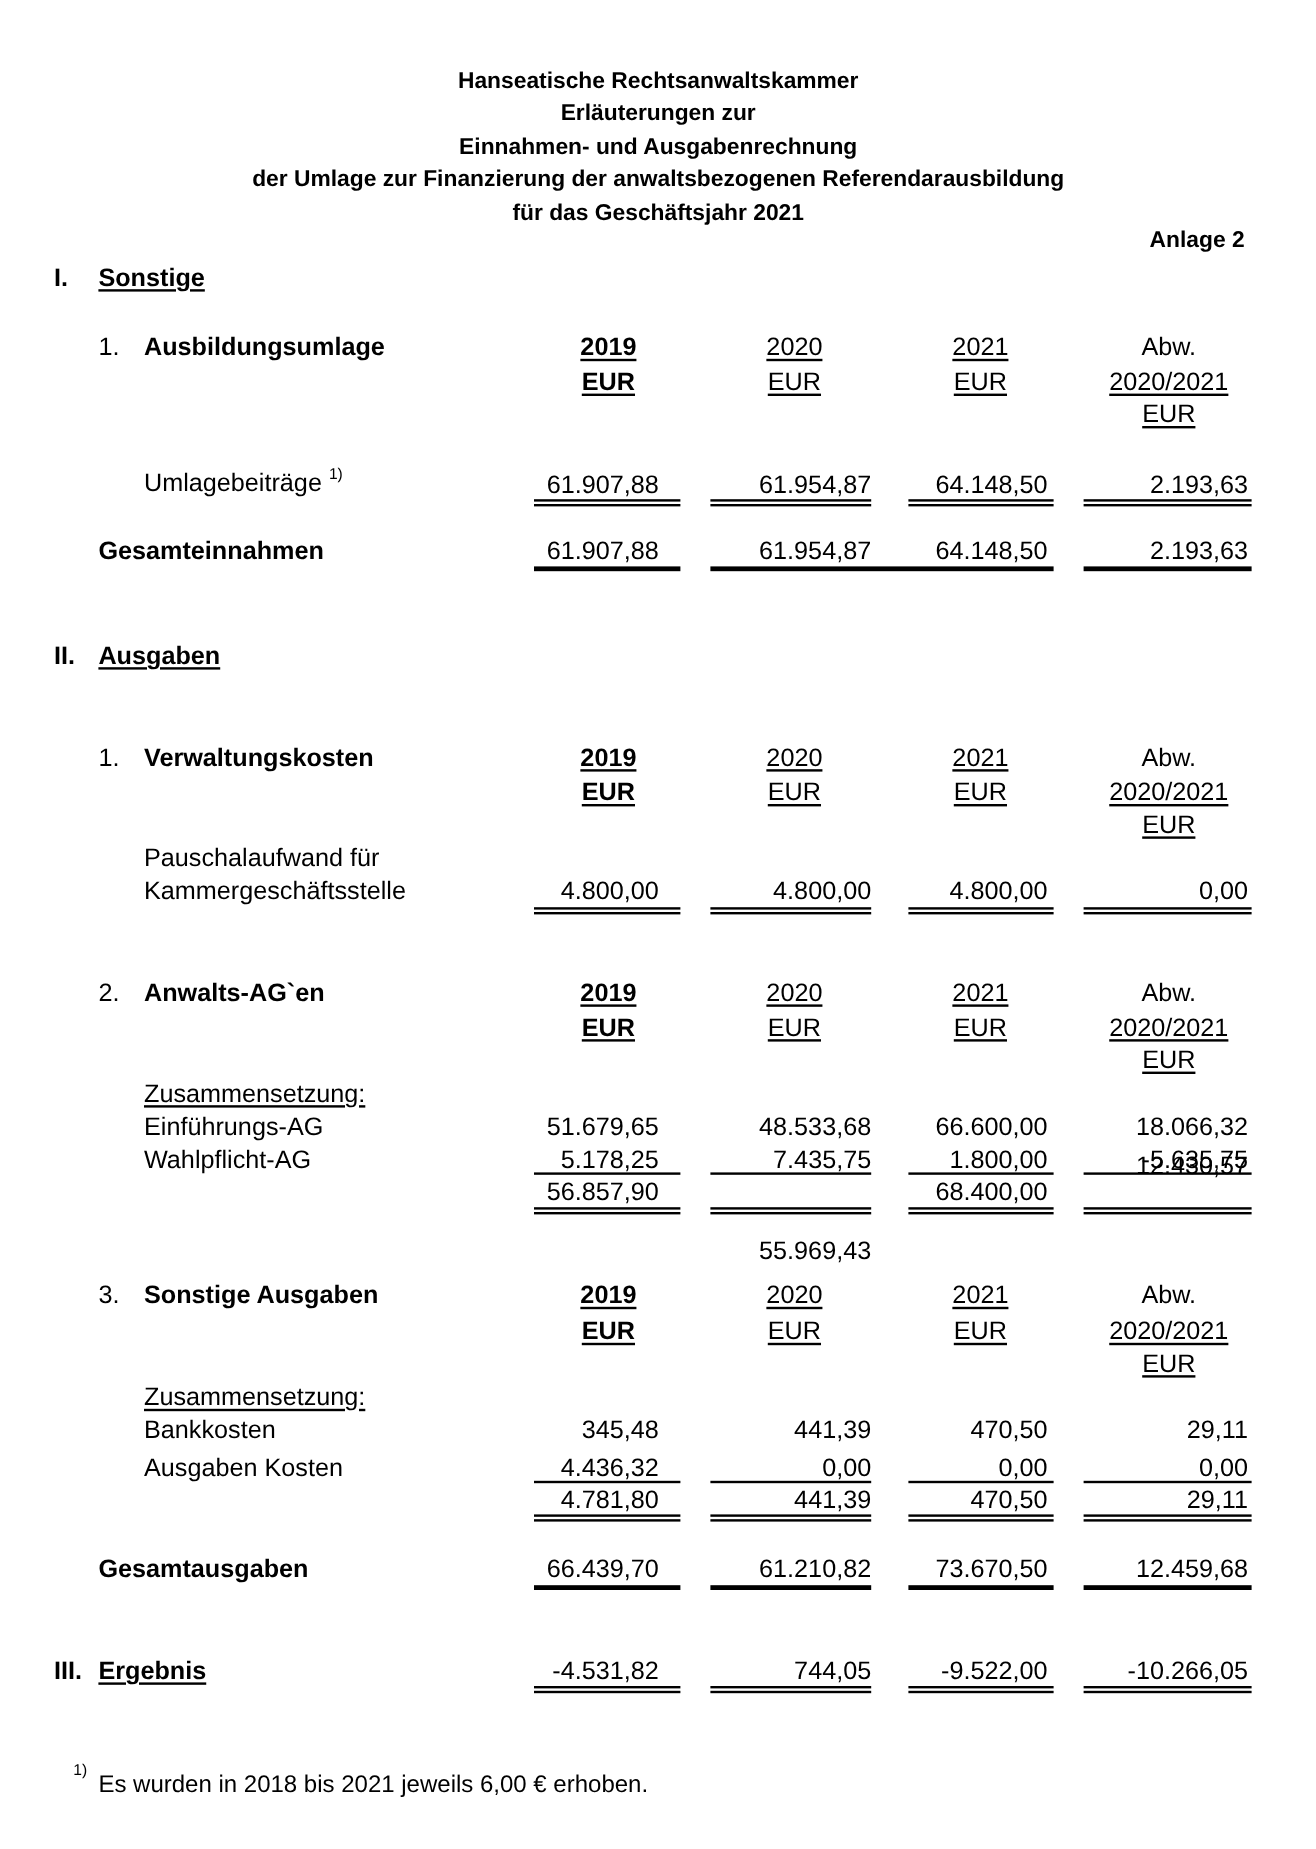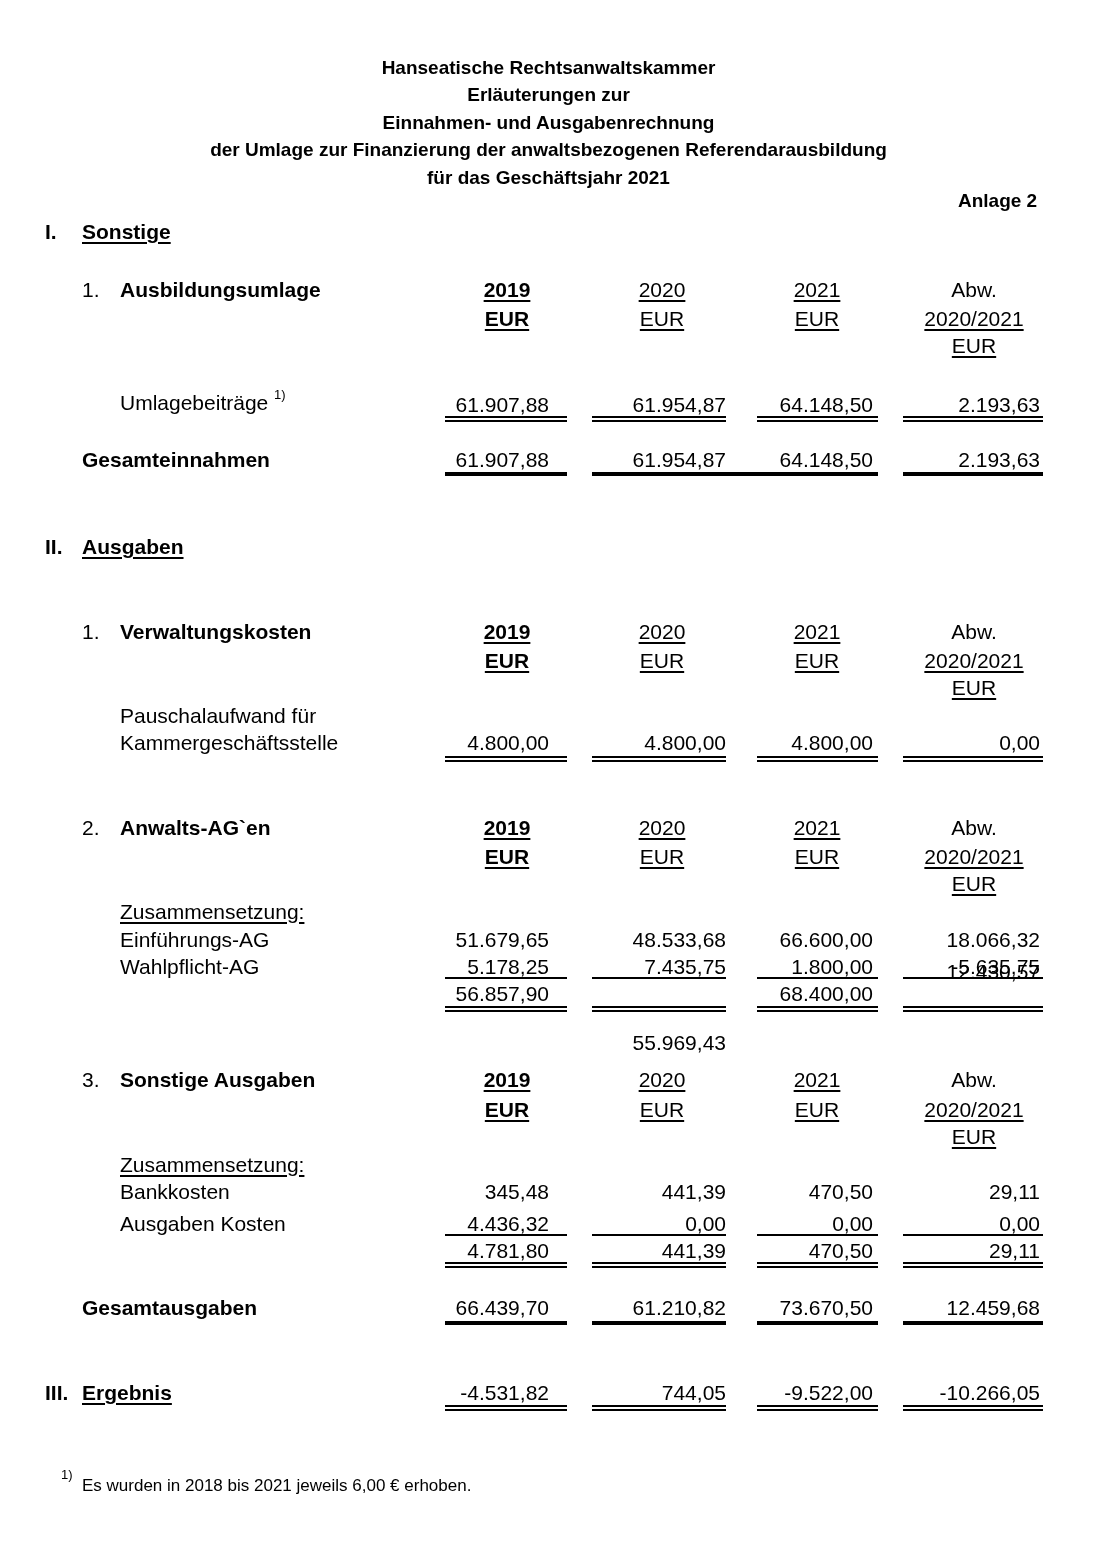--- a/index.html
+++ b/index.html
@@ -220,14 +220,14 @@
   <div class="num c3" style="top:1382px">-9.522,00</div>
   <div class="num c4" style="top:1382px">-10.266,05</div>
   <div class="dline l1" style="top:1405px"></div>
   <div class="dline l2" style="top:1405px"></div>
   <div class="dline l3" style="top:1405px"></div>
   <div class="dline l4" style="top:1405px"></div>
 </div>
 
 <div>
   <div class="abs" style="top:1468px; left:61px; font-size:13px">1)</div>
-  <div class="abs" style="top:1477px; left:82px; font-size:17px">Es wurden in 2018 bis 2021 jeweils 6,00 € erhoben.</div>
+  <div class="abs" style="top:1477px; left:82px; font-size:20px">Es wurden in 2018 bis 2021 jeweils 6,00 € erhoben.</div>
 </div>
 
 </body></html>

